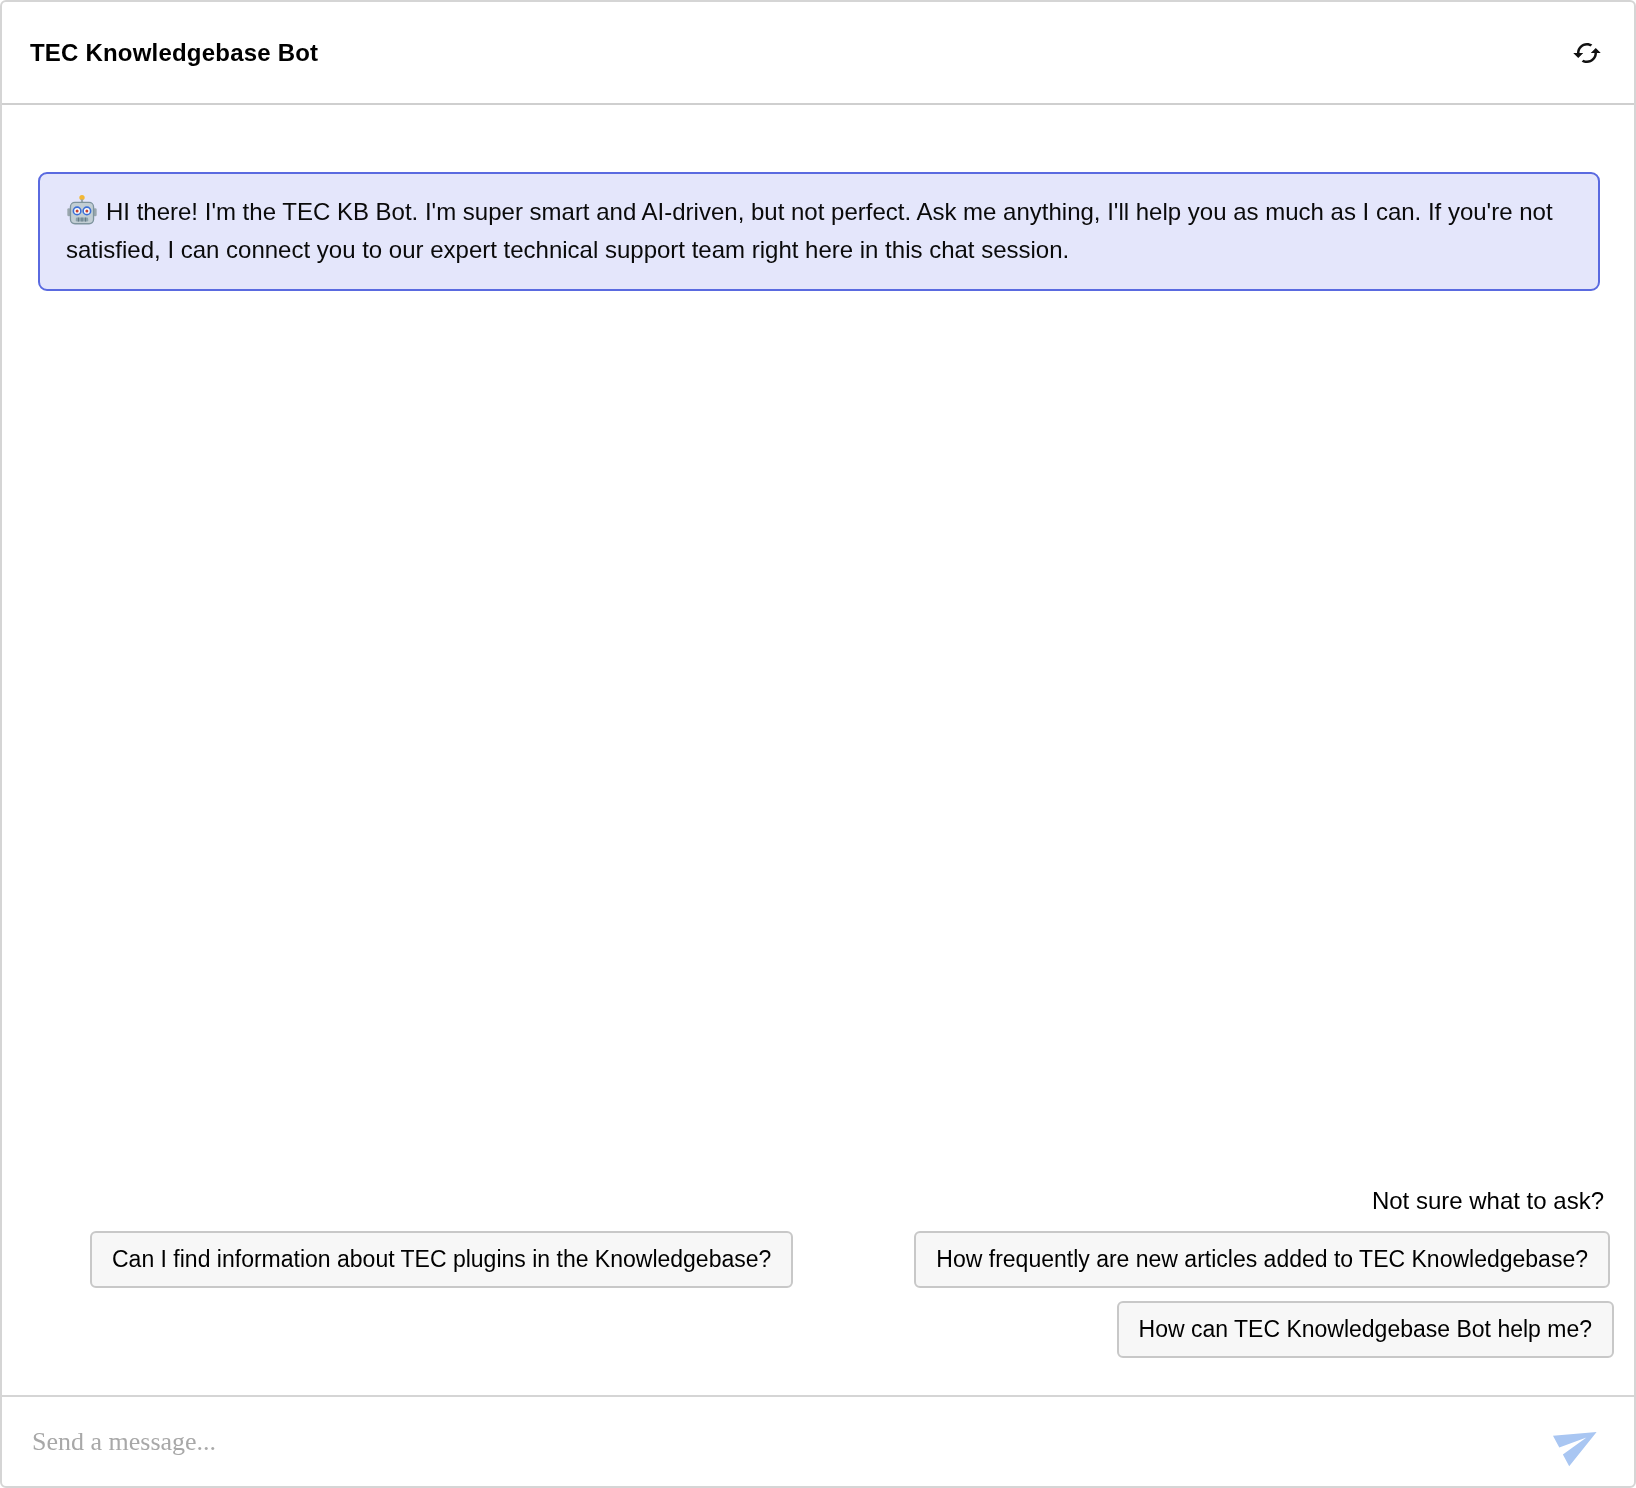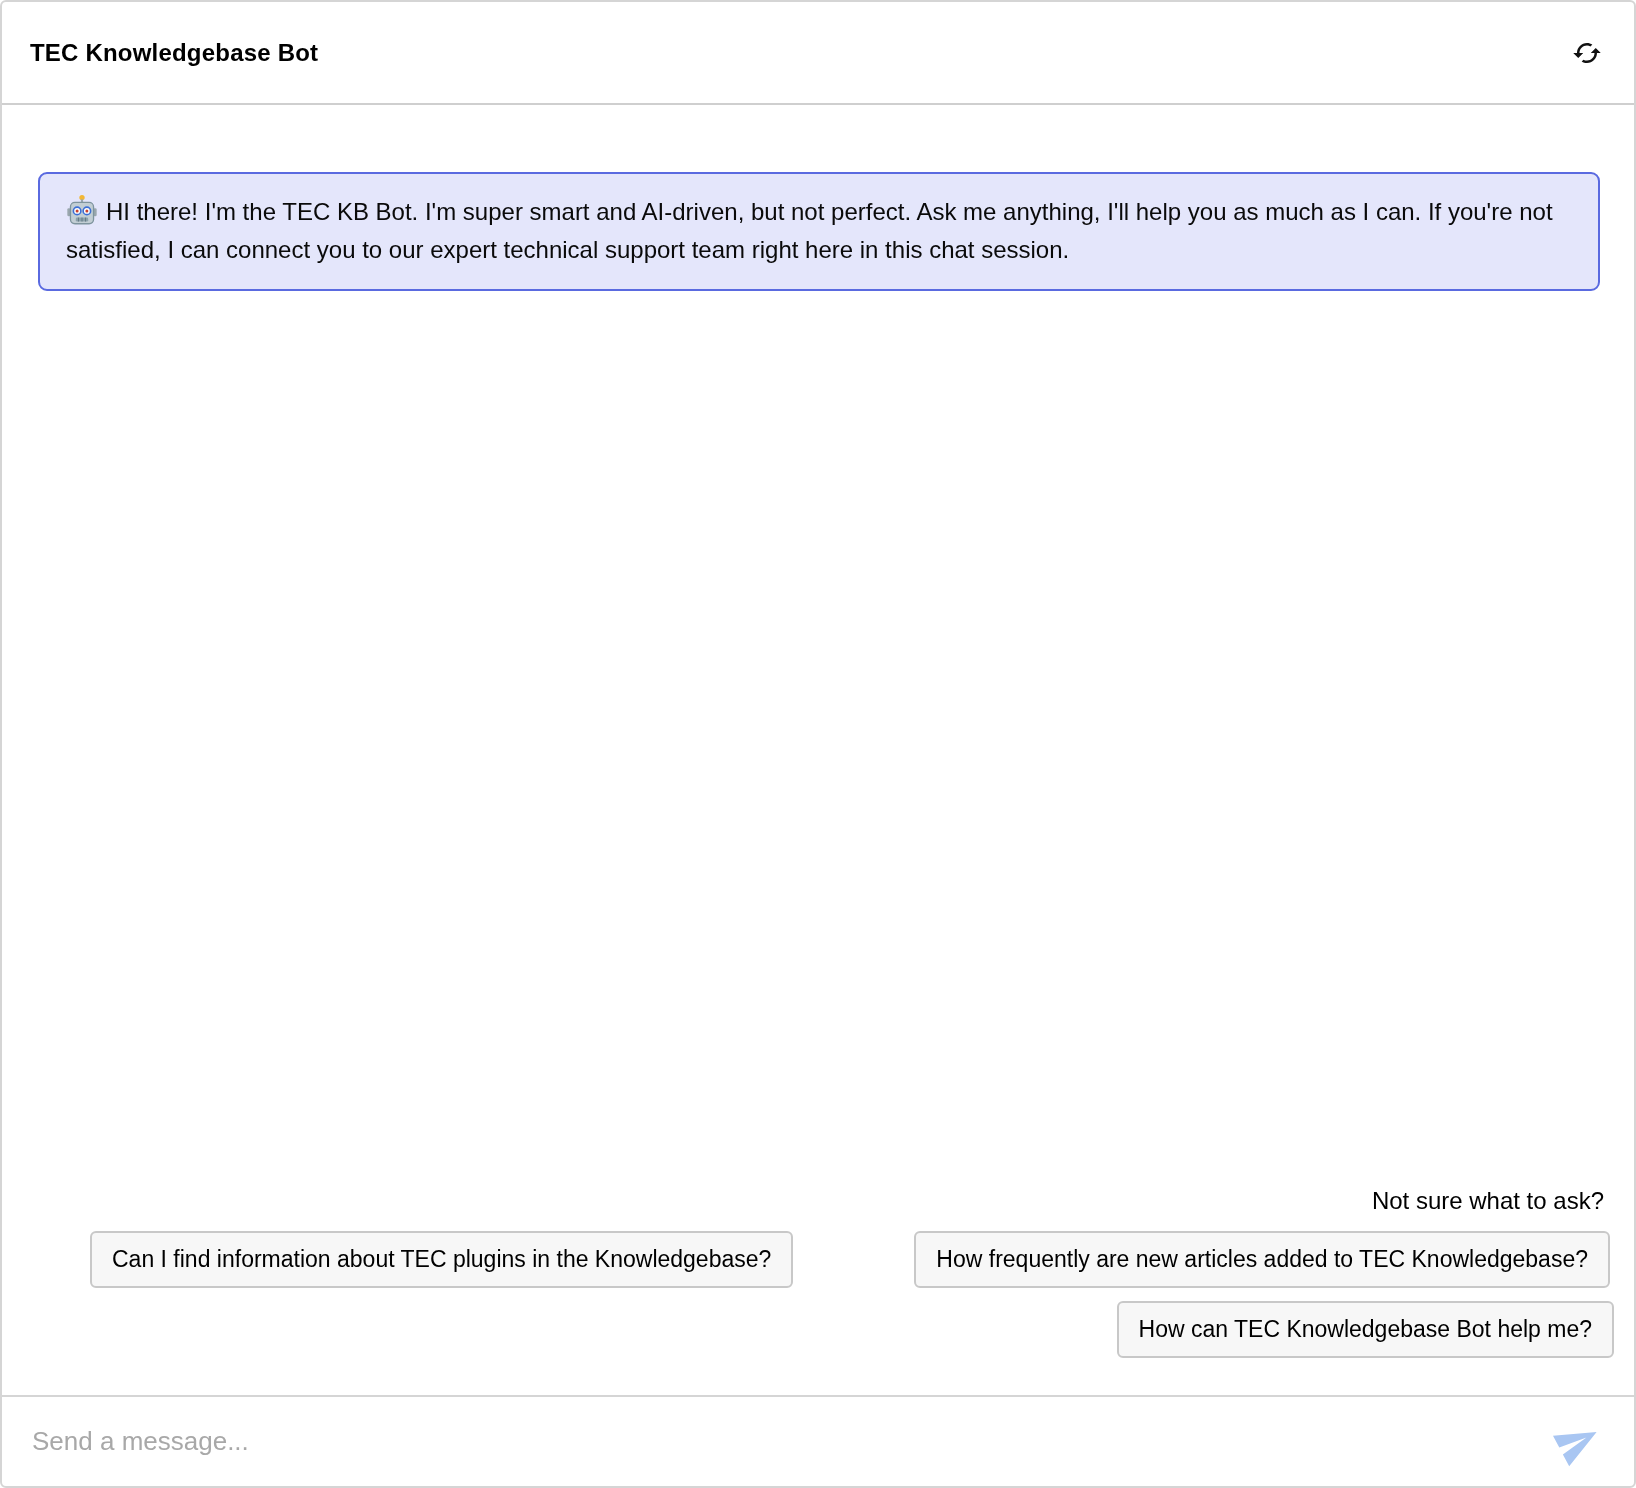--- a/index.html
+++ b/index.html
@@ -112,21 +112,21 @@
     display: flex;
     align-items: center;
     padding: 0 30px;
     gap: 16px;
   }
   .composer-input {
     flex: 1 1 auto;
     border: none;
     outline: none;
     font-size: 26px;
-    font-family: Liberation Sans, sans-serif;
+    font-family: Liberation Serif, serif;
     color: #333;
     background: transparent;
   }
   .composer-input::placeholder { color: #a8a8a8; opacity: 1; }
   .send-btn {
     background: none;
     border: none;
     cursor: pointer;
     width: 52px;
     height: 52px;

